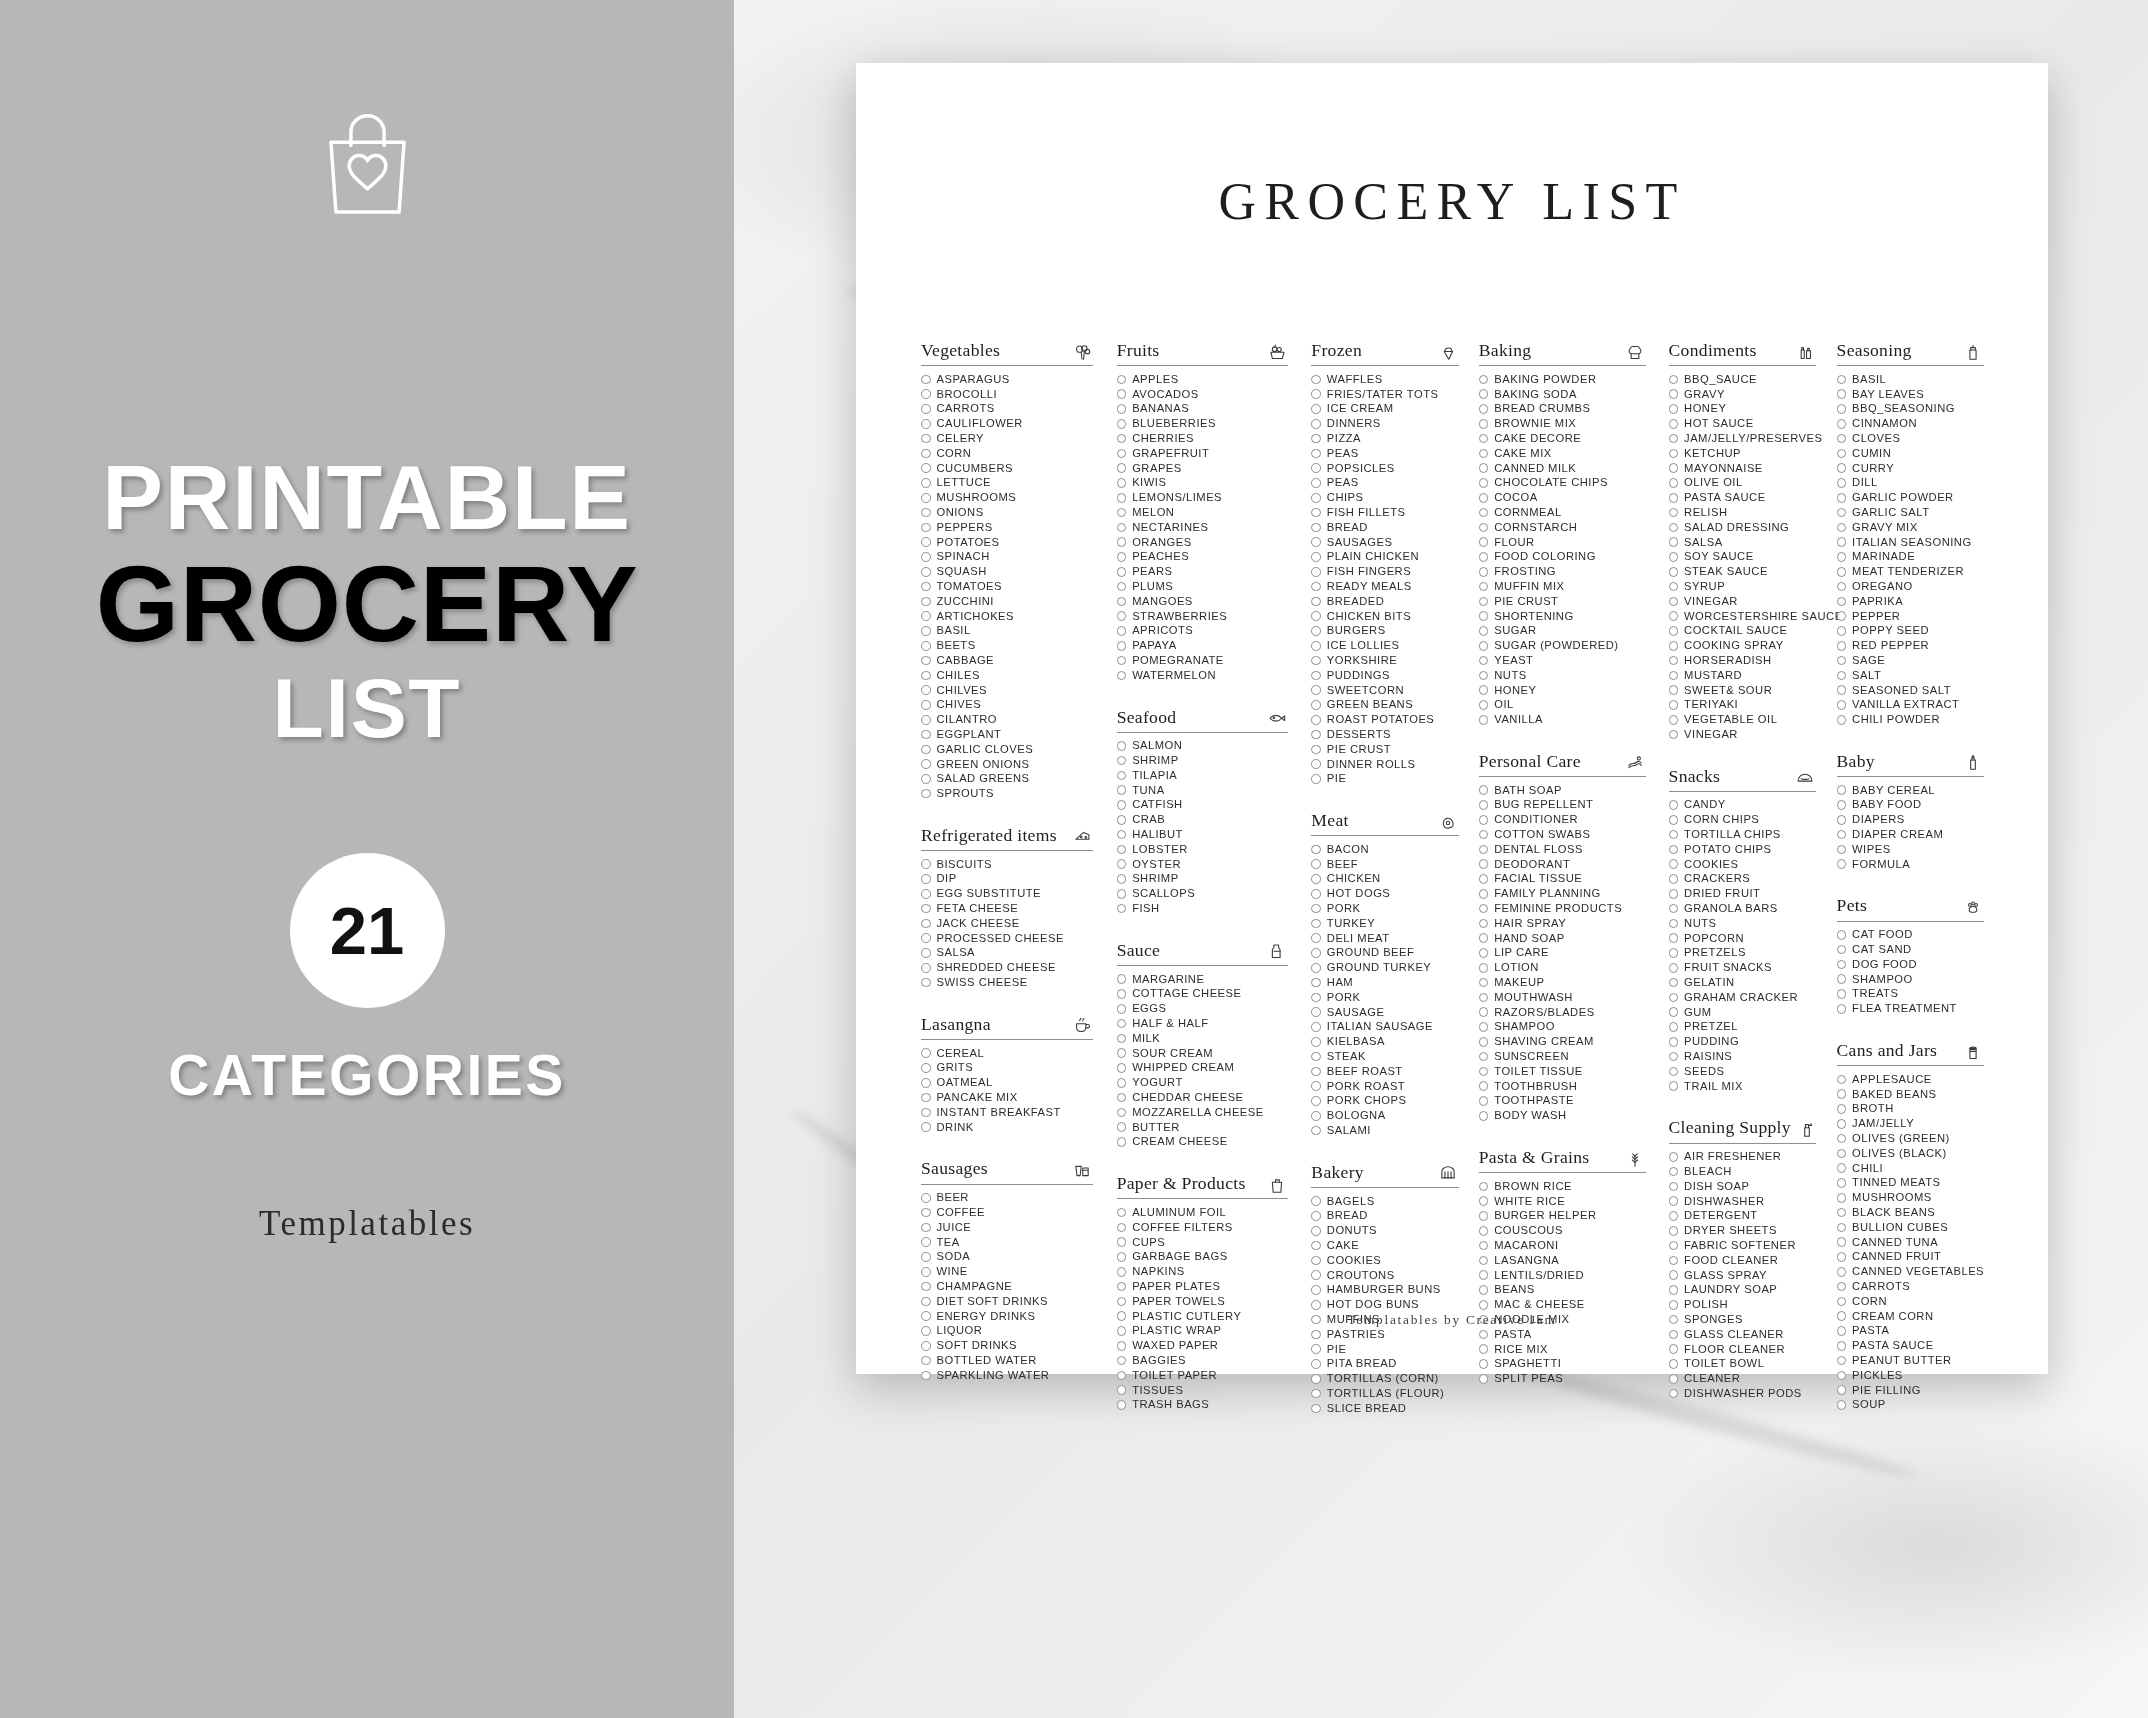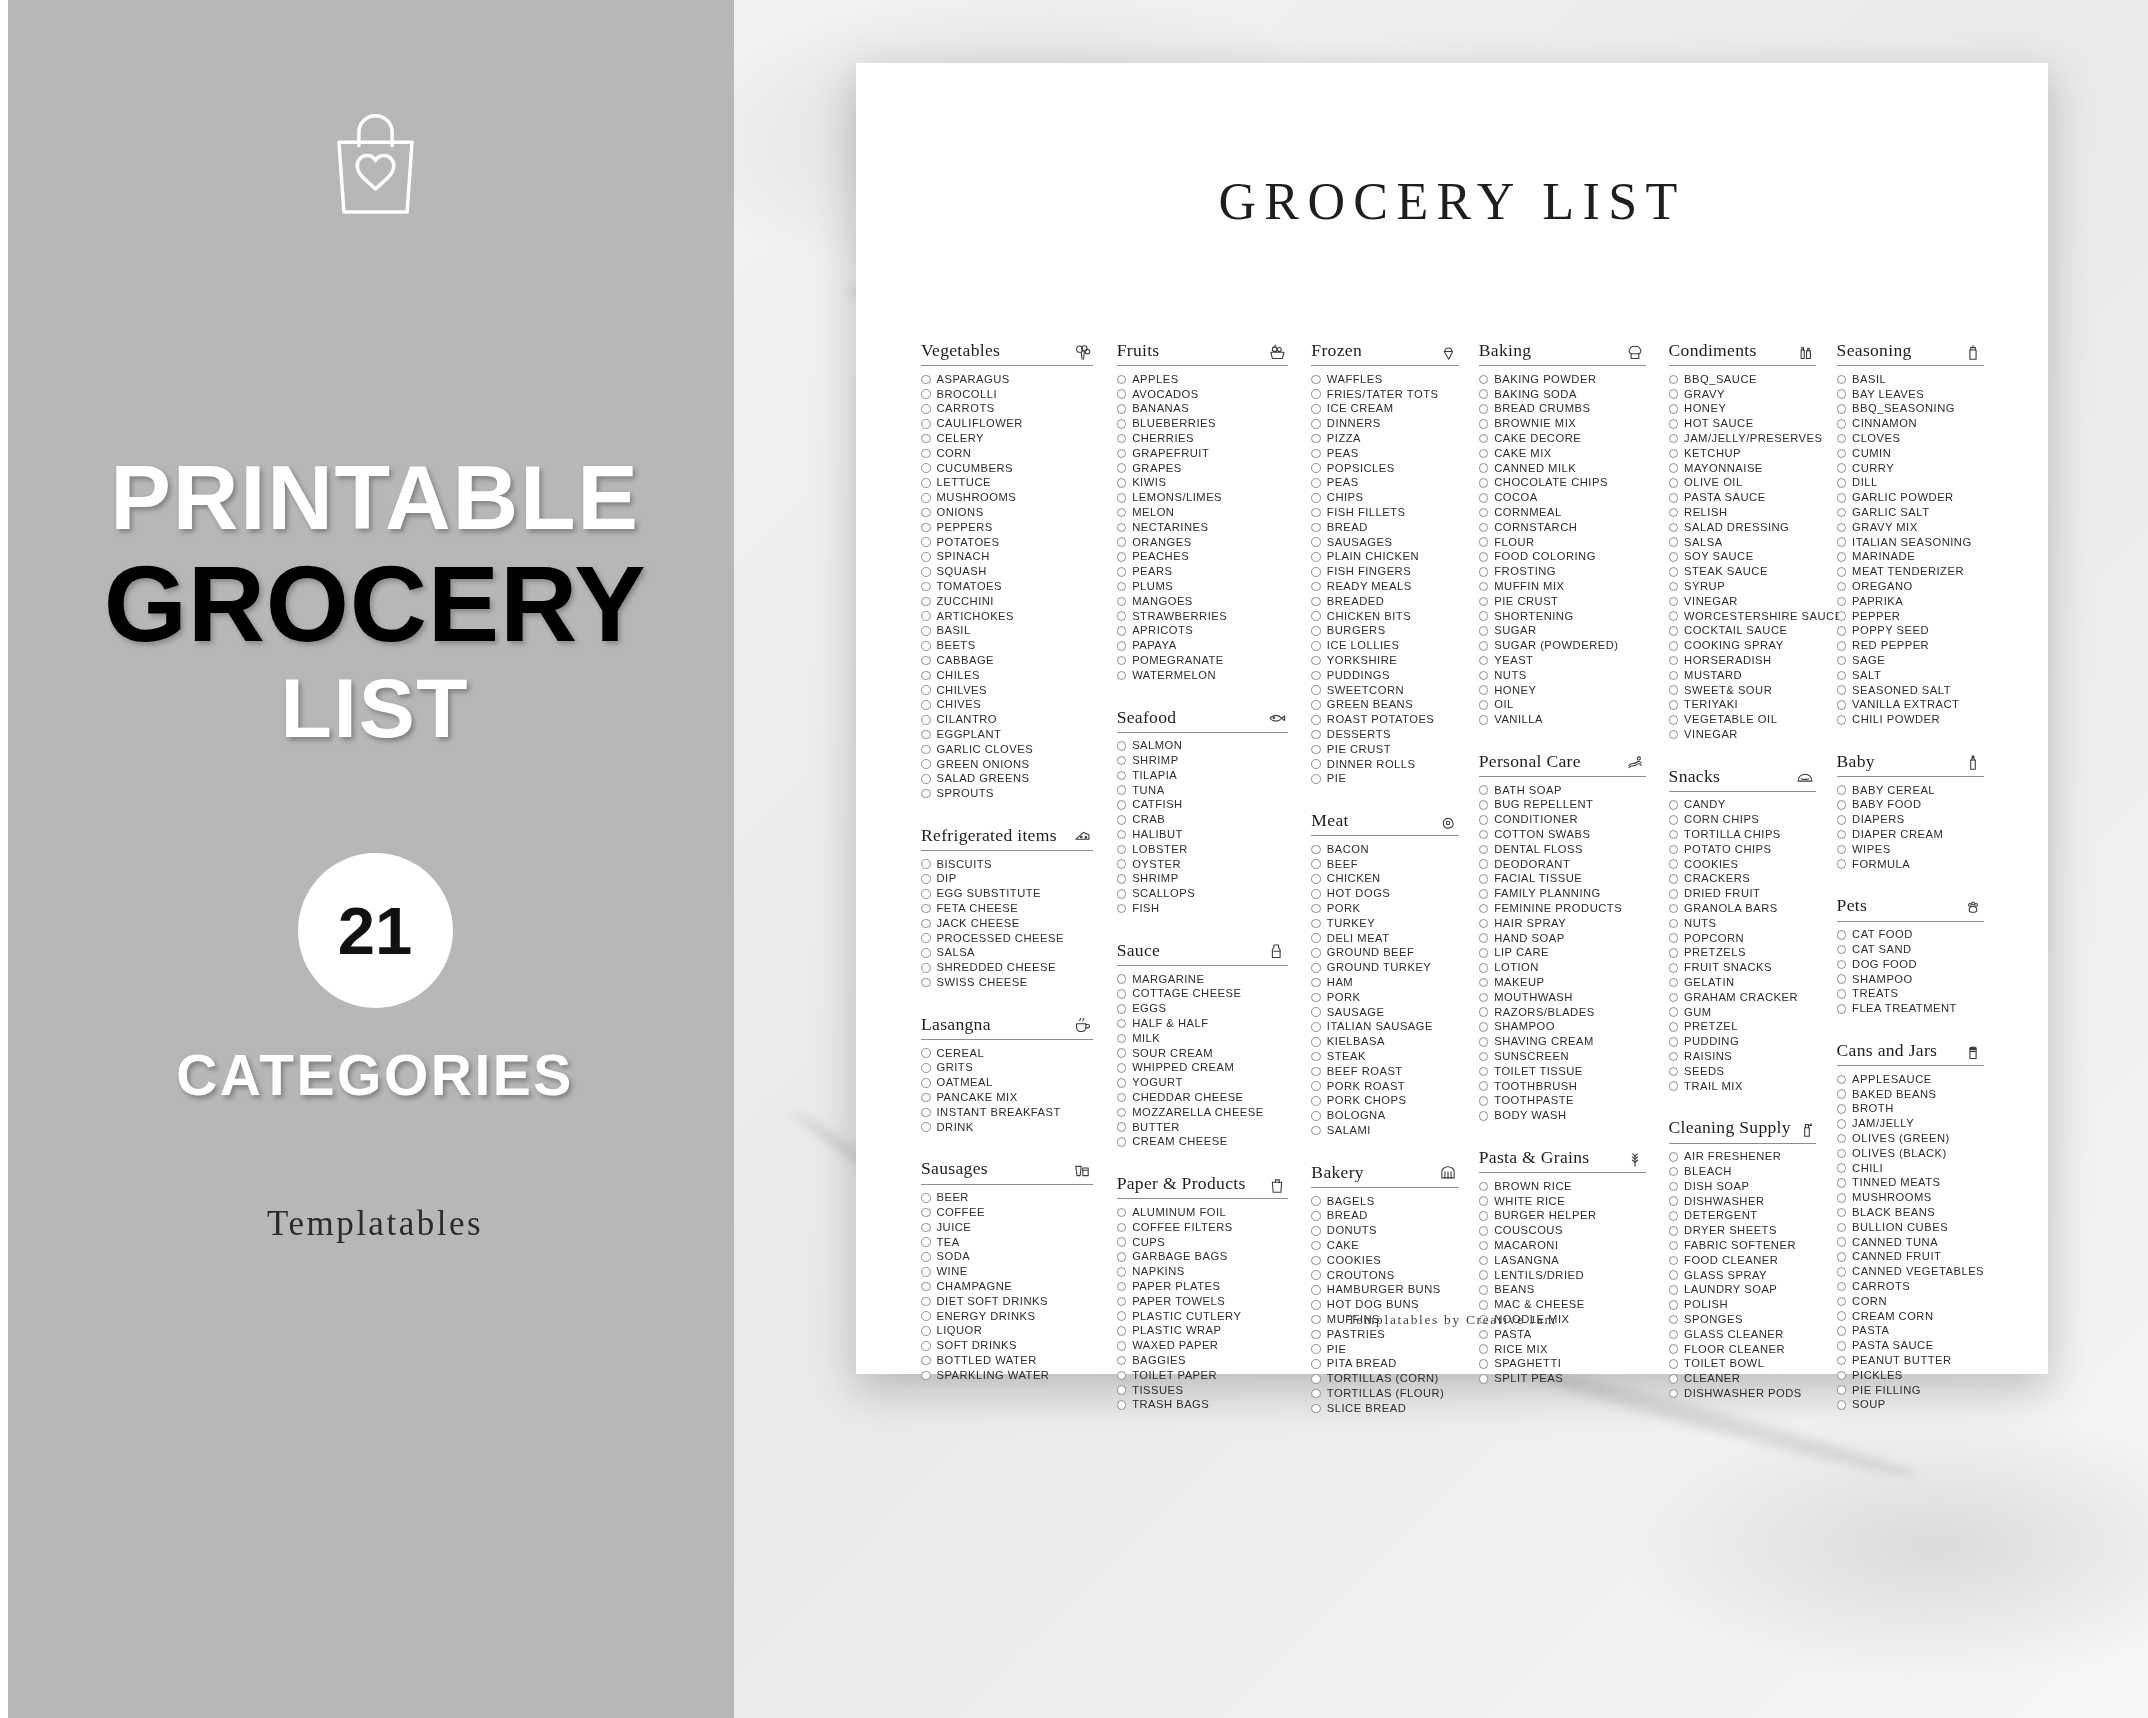--- a/index.html
+++ b/index.html
@@ -6,21 +6,21 @@
   body{
     width:2148px;height:1718px;
     font-family:"Liberation Sans", sans-serif;
     background:#ffffff;
     overflow:hidden;
   }
   .canvas{position:relative;width:2148px;height:1718px;overflow:hidden;}
 
   
   .left-panel{
-    position:absolute;left:8px;top:0;width:734px;height:1718px;
+    position:absolute;left:0;top:0;width:734px;height:1718px;
     background:#b7b7b5;
     display:flex;flex-direction:column;align-items:center;
   }
   .bag-icon{margin-top:109px;}
   .promo{
     margin-top:227px;text-align:center;width:100%;
   }
   .promo-line1{
     font-size:91px;font-weight:bold;letter-spacing:1.7px;color:#ffffff;
     text-shadow:2.5px 3.4px 5px rgba(0,0,0,.30);

